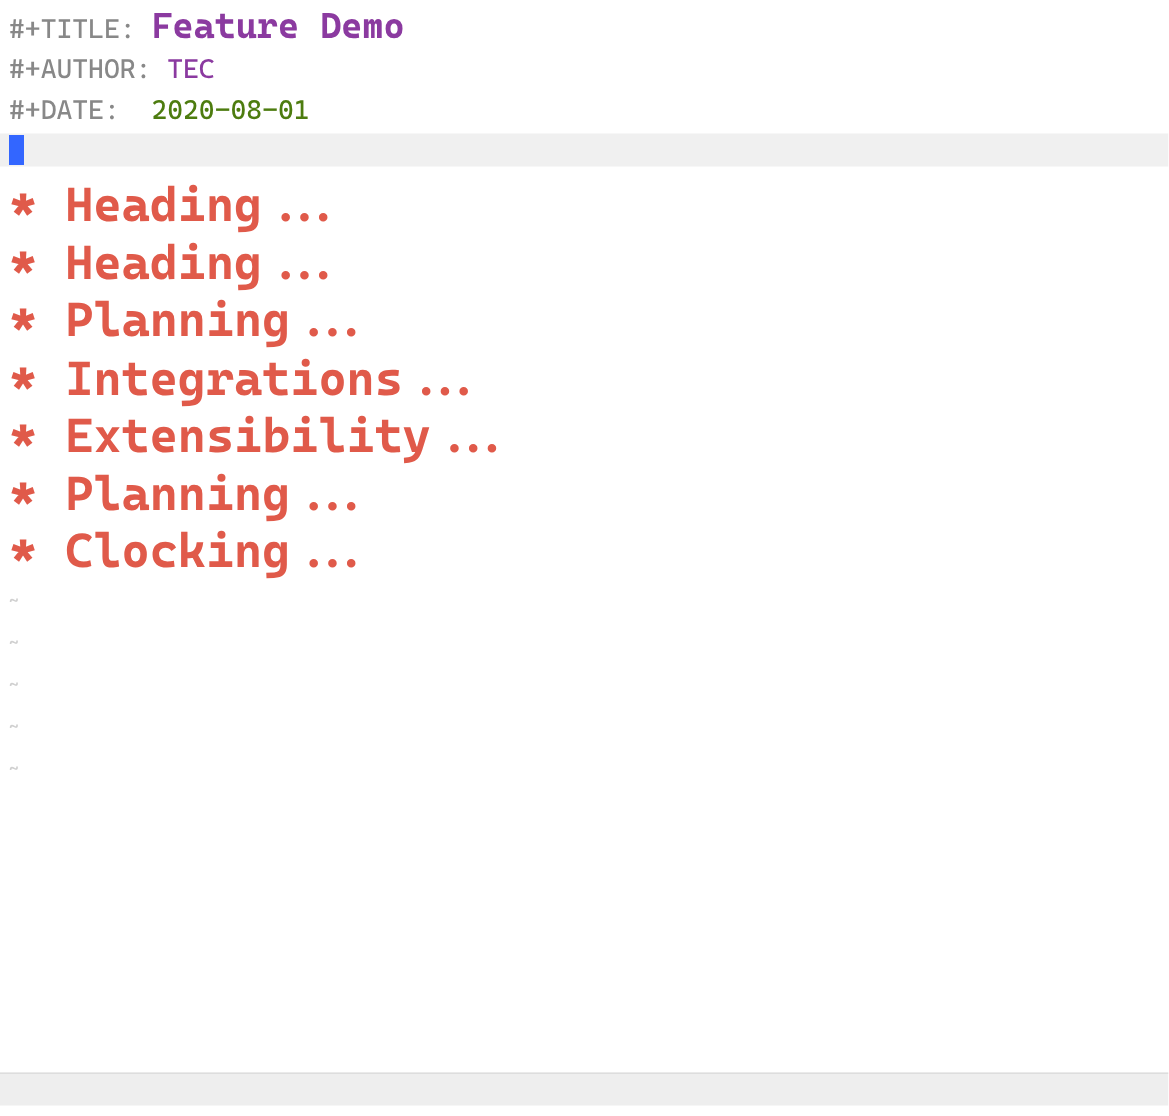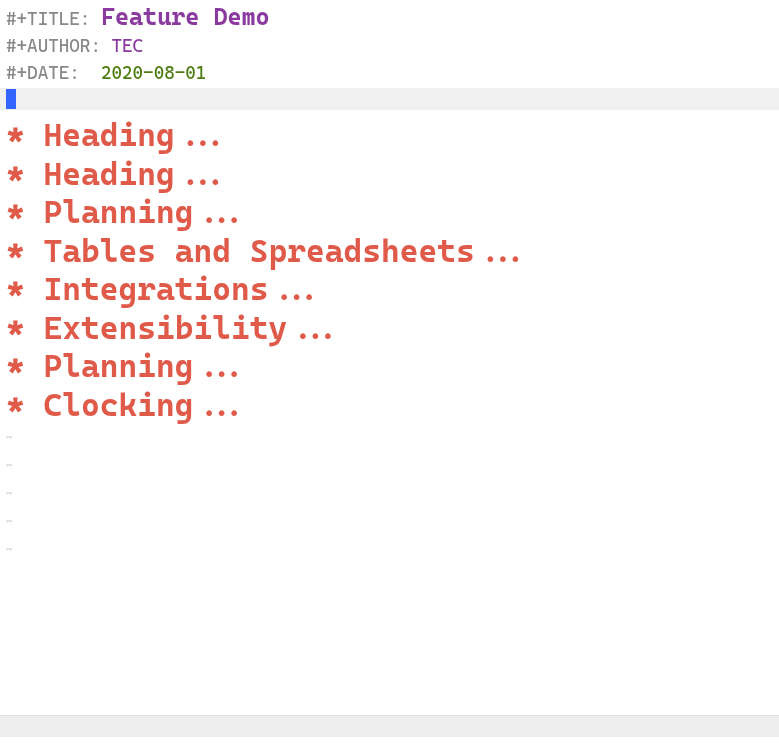--- a/index.html
+++ b/index.html
@@ -89,21 +89,20 @@
 
   <div class="meta-line"><span class="meta-keyword">#+AUTHOR:</span> <span class="meta-author-value">TEC</span></div>
 
   <div class="meta-line"><span class="meta-keyword">#+DATE:</span>  <span class="meta-date-value">2020-08-01</span></div>
 
   <div class="cursor-line"><span class="cursor"></span></div>
 
   <div class="heading"><span>* </span><span>Heading...</span></div>
   <div class="heading"><span>* </span><span>Heading...</span></div>
   <div class="heading"><span>* </span><span>Planning...</span></div>
-  <div class="heading"><span>* </span><span>Tables and Spreadsheets...</span></div>
   <div class="heading"><span>* </span><span>Integrations...</span></div>
   <div class="heading"><span>* </span><span>Extensibility...</span></div>
   <div class="heading"><span>* </span><span>Planning...</span></div>
   <div class="heading"><span>* </span><span>Clocking...</span></div>
 
   <div class="tilde">~</div>
   <div class="tilde">~</div>
   <div class="tilde">~</div>
   <div class="tilde">~</div>
   <div class="tilde">~</div>

